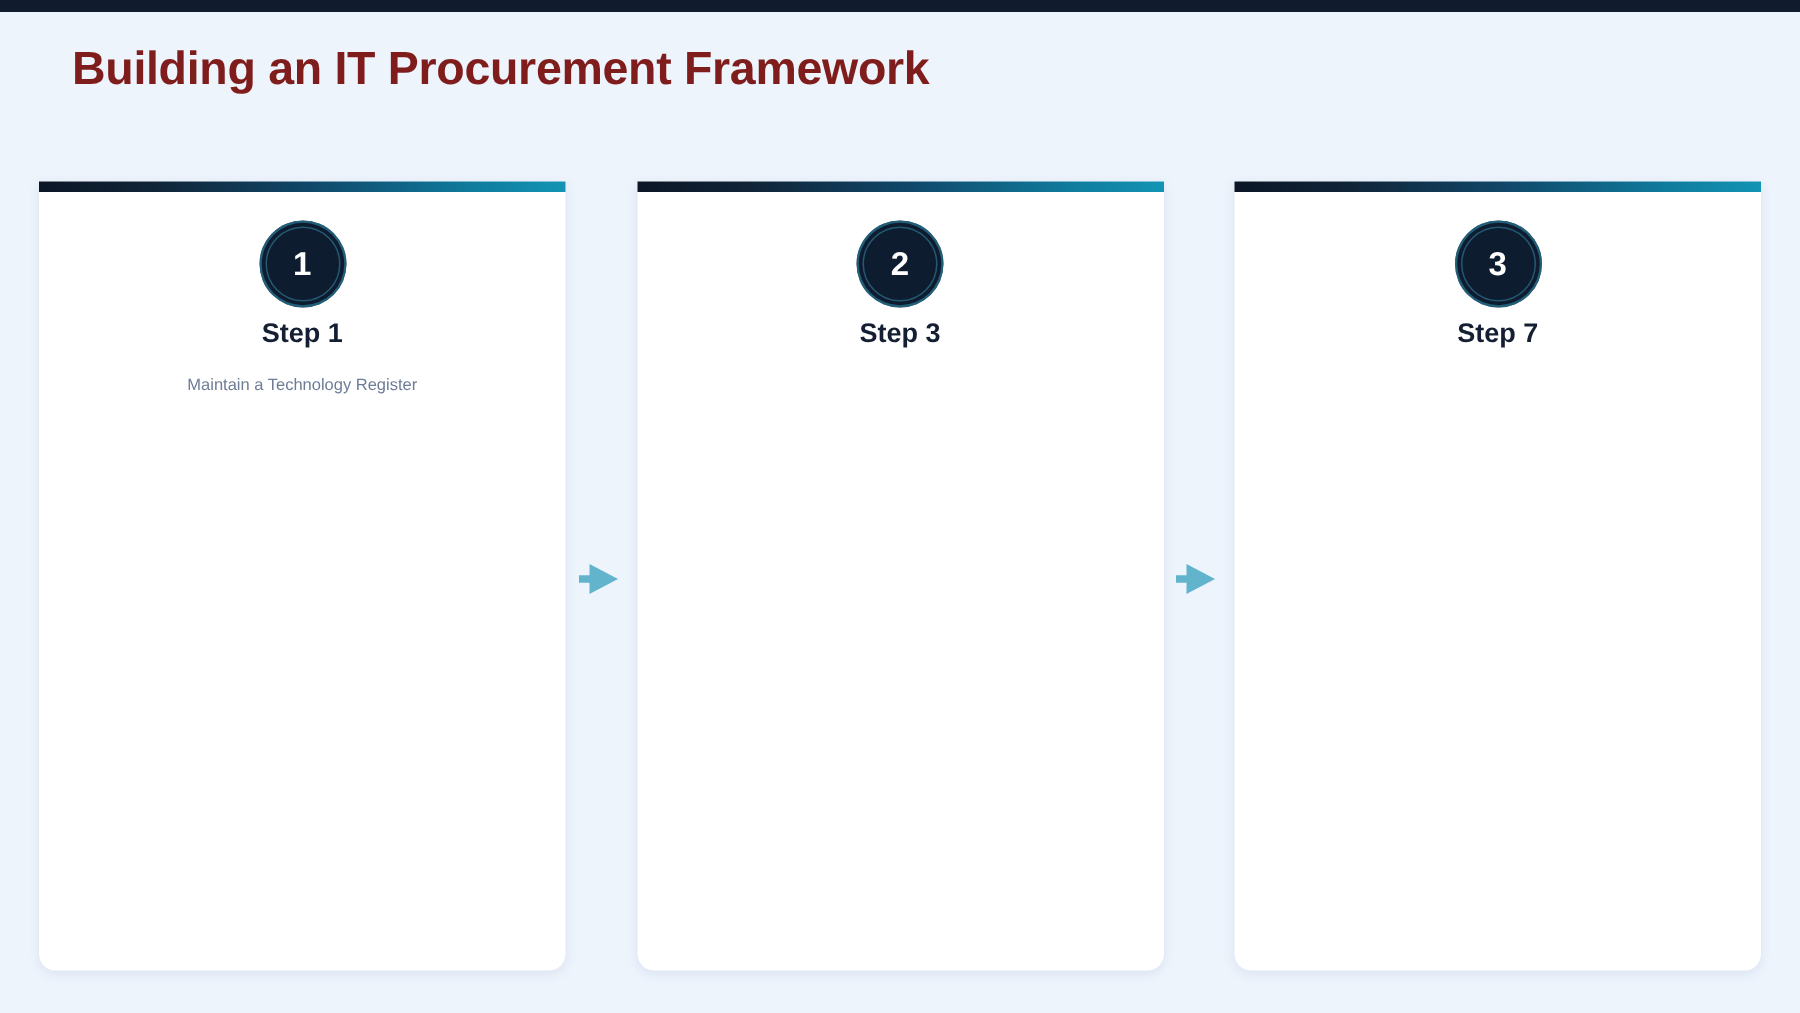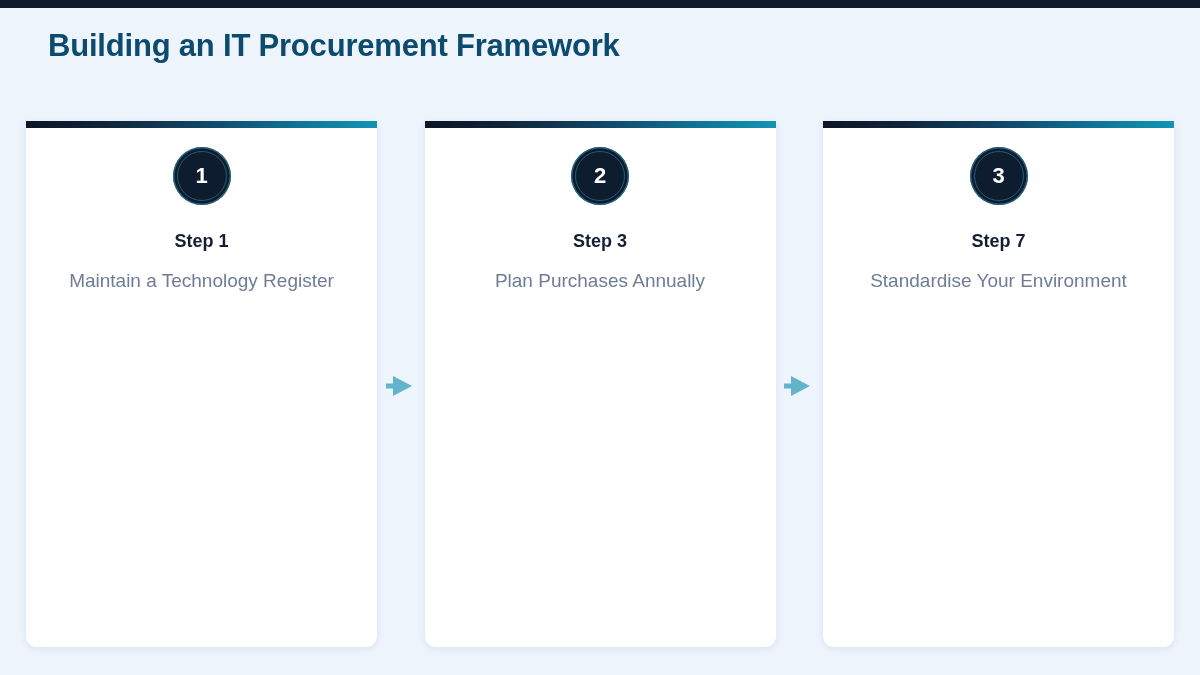--- a/index.html
+++ b/index.html
@@ -24,21 +24,21 @@
     background: #101b2d;
   }
 
   
   #page-title {
     position: absolute;
     left: 48px;
     top: 28px;
     font-size: 31px;
     font-weight: bold;
-    color: #0c4a6e;
+    color: #7f1d1d;
     letter-spacing: -0.2px;
     white-space: nowrap;
   }
 
   
   #cards-row {
     position: absolute;
     left: 26px;
     top: 121px;
     width: 1148px;
@@ -96,31 +96,31 @@
   .badge-num {
     color: #ffffff;
     font-size: 22px;
     font-weight: bold;
     line-height: 1;
     position: relative;
     z-index: 2;
   }
 
   .step-title {
-    margin-top: 27px;
+    margin-top: 8px;
     font-size: 18px;
     font-weight: bold;
     color: #151f33;
     text-align: center;
     line-height: 1;
   }
 
   .step-subtitle {
     margin-top: 20px;
-    font-size: 19px;
+    font-size: 11px;
     color: #6e7c96;
     text-align: center;
     line-height: 1.2;
     padding: 0 14px;
   }
 
   
   .connector {
     width: 47px;
     display: flex;
@@ -163,35 +163,33 @@
 
   <div class="step-card">
     <div class="card-accent"></div>
     <div class="badge-wrap">
       <div class="badge">
         <div class="badge-inner-ring"></div>
         <span class="badge-num">2</span>
       </div>
     </div>
     <div class="step-title">Step 3</div>
-    <div class="step-subtitle">Plan Purchases Annually</div>
   </div>
 
   <div class="connector">
     <svg class="arrow-icon" width="30" height="24" viewBox="0 0 30 24">
       <rect x="0" y="9.5" width="11" height="5" fill="#62b4cd"></rect>
       <polygon points="7,2 26,12 7,22" fill="#62b4cd"></polygon>
     </svg>
   </div>
 
   <div class="step-card">
     <div class="card-accent"></div>
     <div class="badge-wrap">
       <div class="badge">
         <div class="badge-inner-ring"></div>
         <span class="badge-num">3</span>
       </div>
     </div>
     <div class="step-title">Step 7</div>
-    <div class="step-subtitle">Standardise Your Environment</div>
   </div>
 
 </div>
 
 </body></html>

